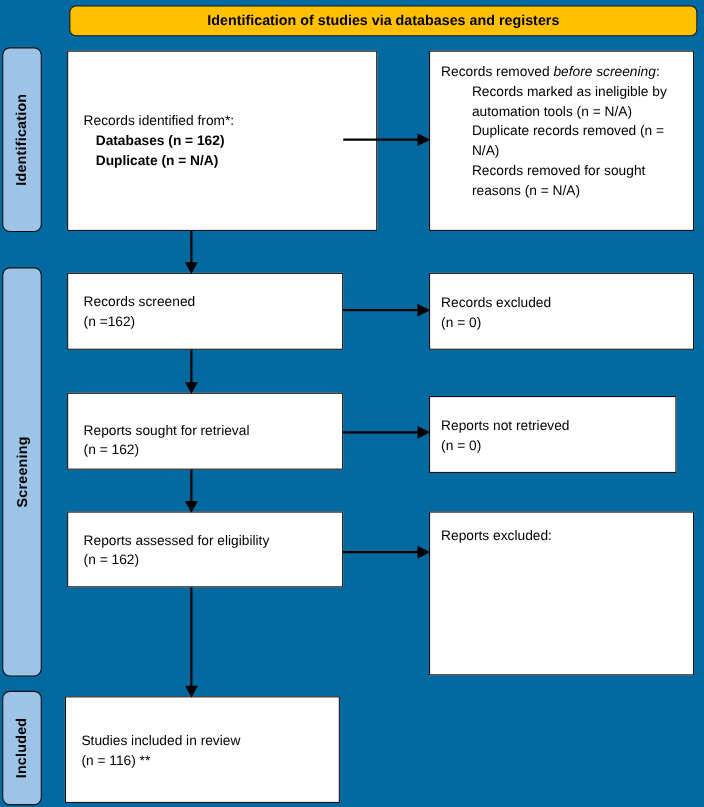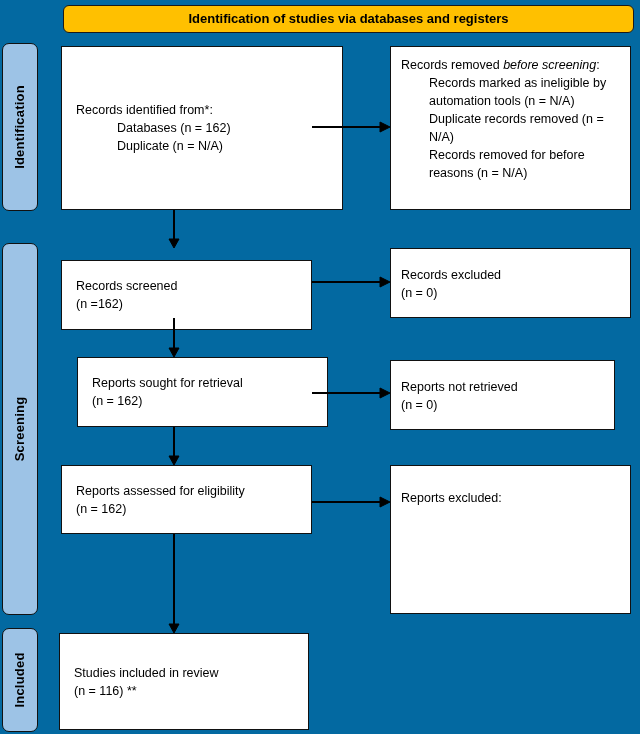--- a/index.html
+++ b/index.html
@@ -26,30 +26,30 @@
   .stage-identification{top:43px;height:168px;}
   .stage-screening{top:243px;height:372px;}
   .stage-included{top:628px;height:104px;}
   .box{
     position:absolute;background:#fff;border:1.5px solid #111;
     box-sizing:border-box;display:flex;flex-direction:column;
   }
   .center-v{justify-content:center;}
   .box .pad{padding:8px 8px 8px 14px;}
   .box .pad-r{padding:9px 8px 8px 10px;}
-  .indent{margin-left:41px;}
+  .indent{margin-left:11px;font-weight:bold;}
   .indent-r{margin-left:28px;}
   .b1l{left:61px;top:46px;width:282px;height:164px;}
   .b1r{left:390px;top:46px;width:241px;height:164px;}
-  .b2l{left:61px;top:260px;width:251px;height:70px;}
+  .b2l{left:61px;top:248px;width:251px;height:70px;}
   .b2r{left:390px;top:248px;width:241px;height:70px;}
-  .b3l{left:77px;top:357px;width:251px;height:70px;}
+  .b3l{left:61px;top:357px;width:251px;height:70px;justify-content:flex-end;}
   .b3r{left:390px;top:360px;width:225px;height:70px;}
   .b4l{left:61px;top:465px;width:251px;height:69px;}
-  .b4r{left:390px;top:465px;width:241px;height:149px;padding-top:14px;}
+  .b4r{left:390px;top:465px;width:241px;height:149px;padding-top:3px;}
   .b5l{left:59px;top:633px;width:250px;height:97px;}
   .arrows{position:absolute;left:0;top:0;width:640px;height:734px;pointer-events:none;}
   i{font-style:italic;}
 </style>
 </head>
 <body>
 
 <div class="canvas">
 
   <div class="banner">
@@ -72,21 +72,21 @@
       <div class="indent">Databases (n = 162)</div>
       <div class="indent">Duplicate (n = N/A)</div>
     </div>
   </div>
 
   <div class="box b1r">
     <div class="pad-r">
       <div><span>Records removed </span><i>before screening</i><span>:</span></div>
       <div class="indent-r">Records marked as ineligible by automation tools (n = N/A)</div>
       <div class="indent-r">Duplicate records removed (n = N/A)</div>
-      <div class="indent-r">Records removed for before reasons (n = N/A)</div>
+      <div class="indent-r">Records removed for sought reasons (n = N/A)</div>
     </div>
   </div>
 
   <div class="box b2l center-v">
     <div class="pad">
       <div>Records screened</div>
       <div>(n =162)</div>
     </div>
   </div>
 

